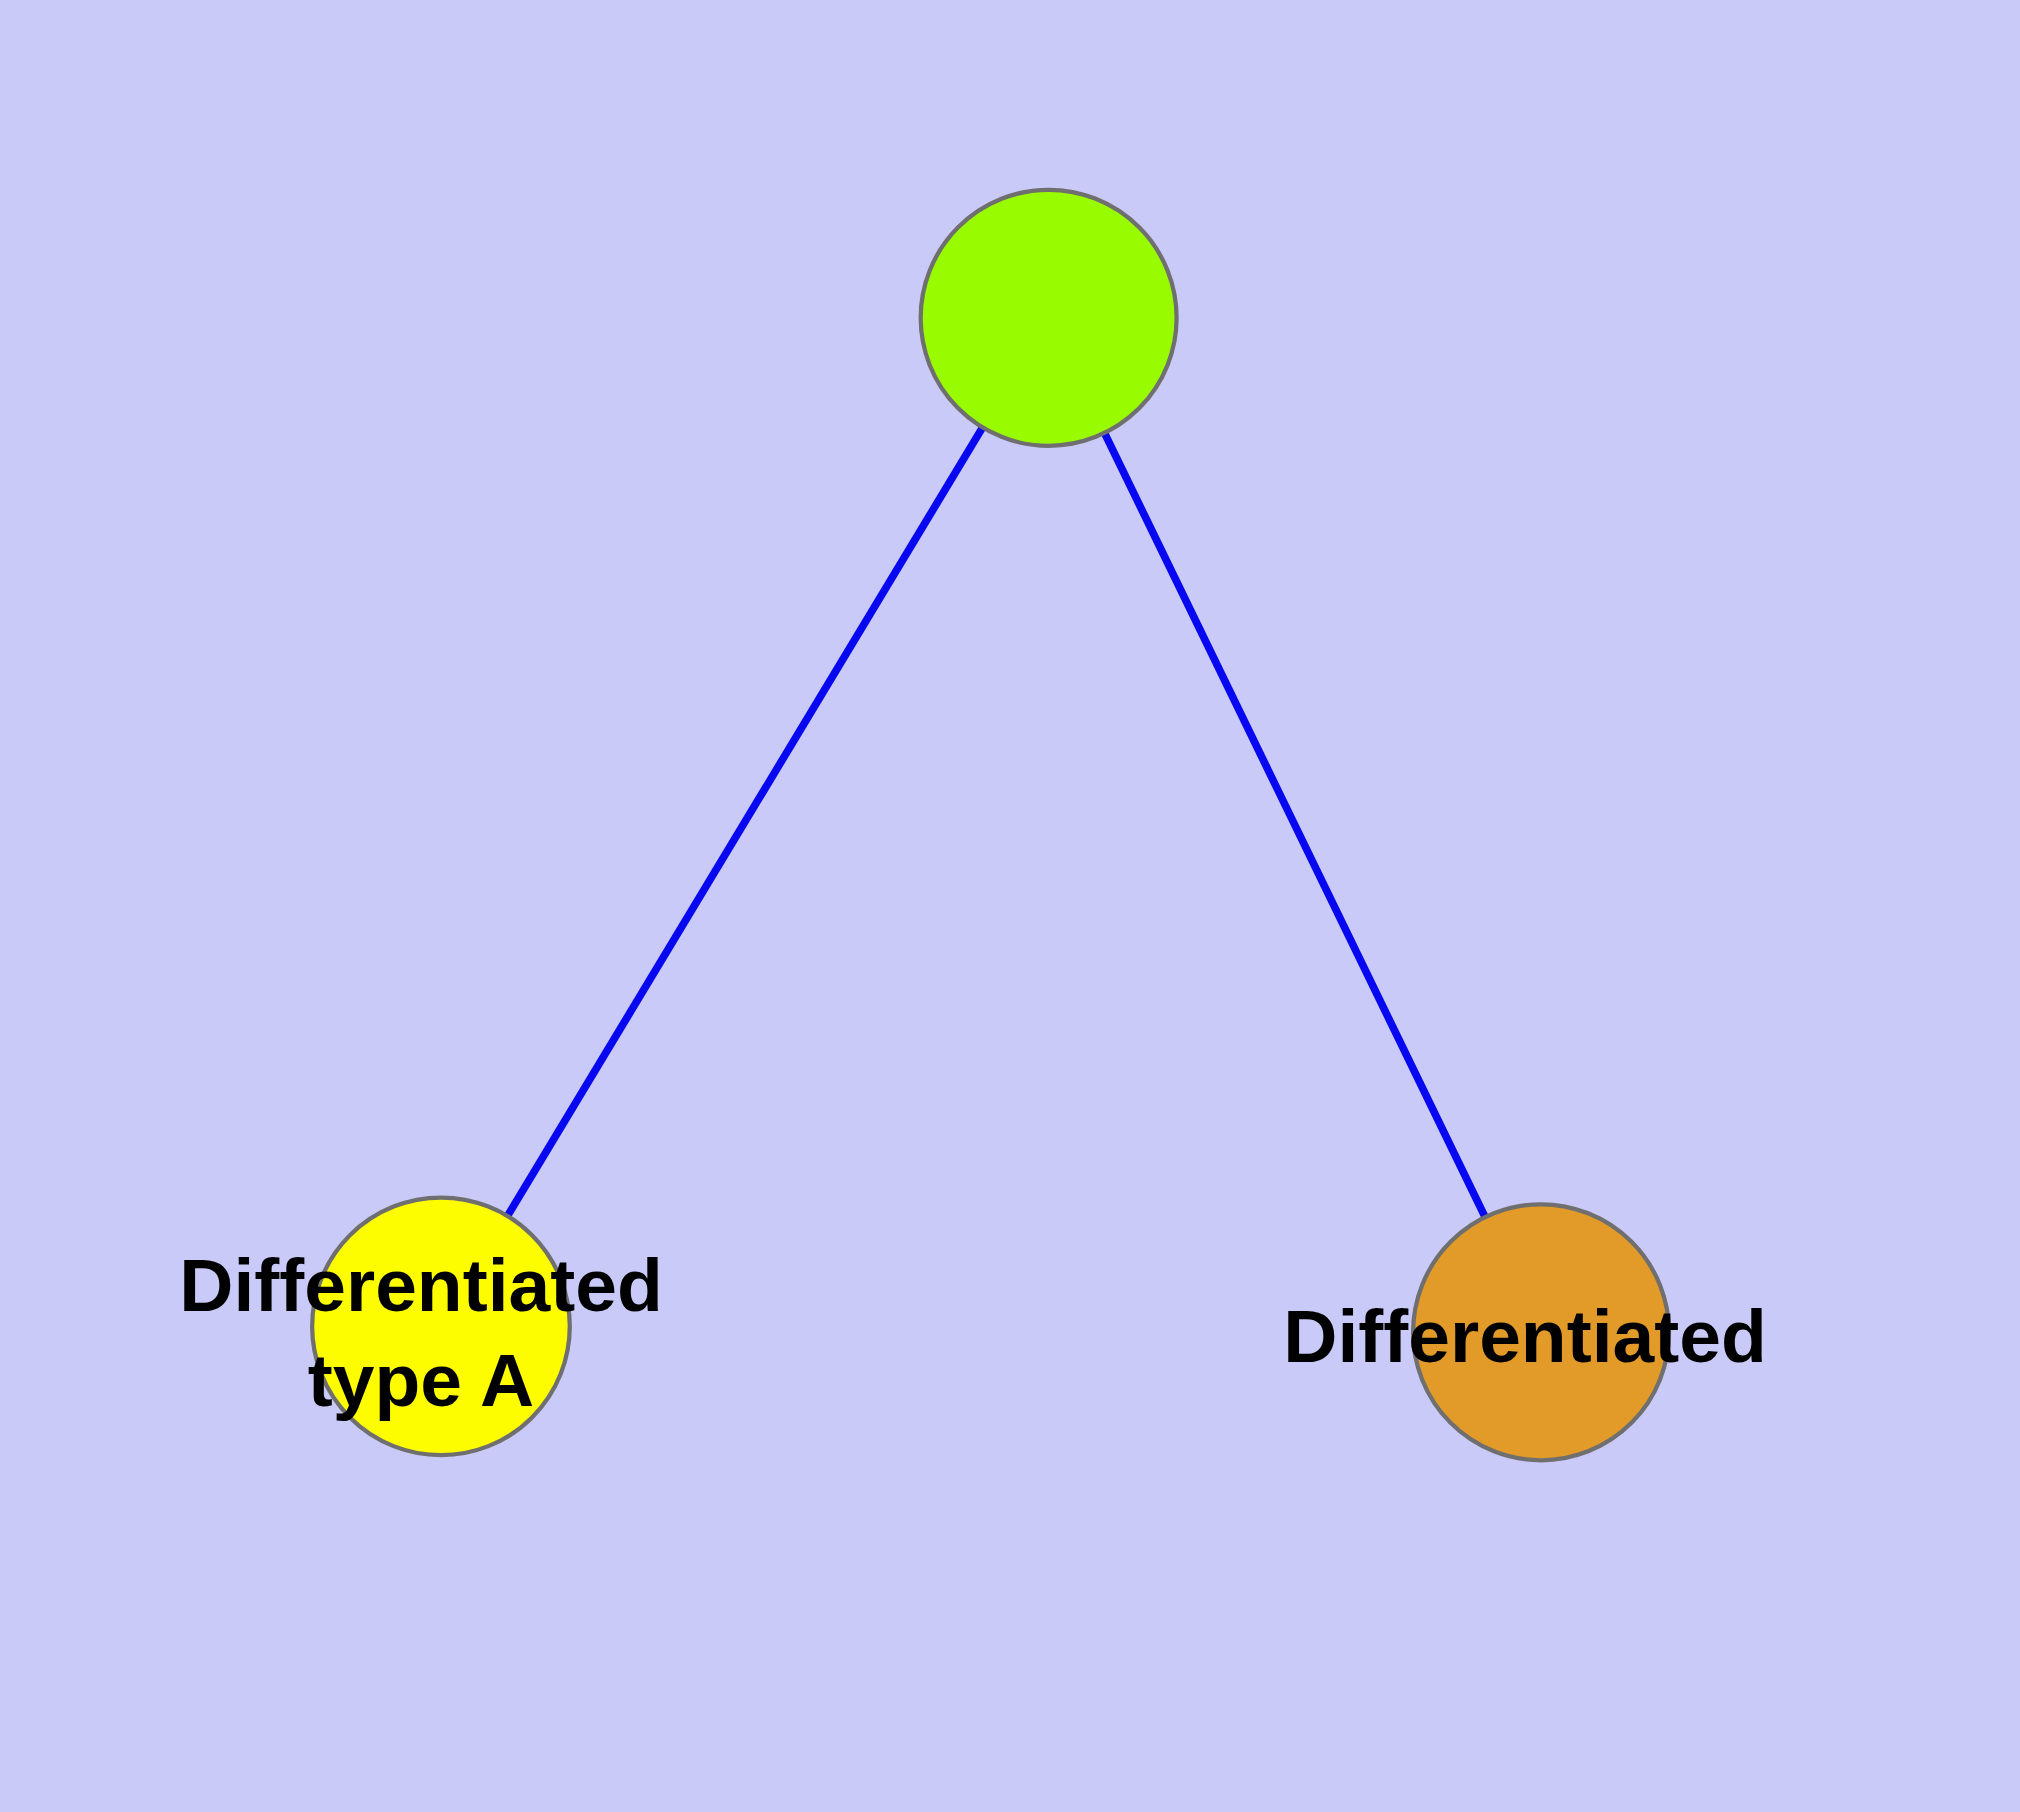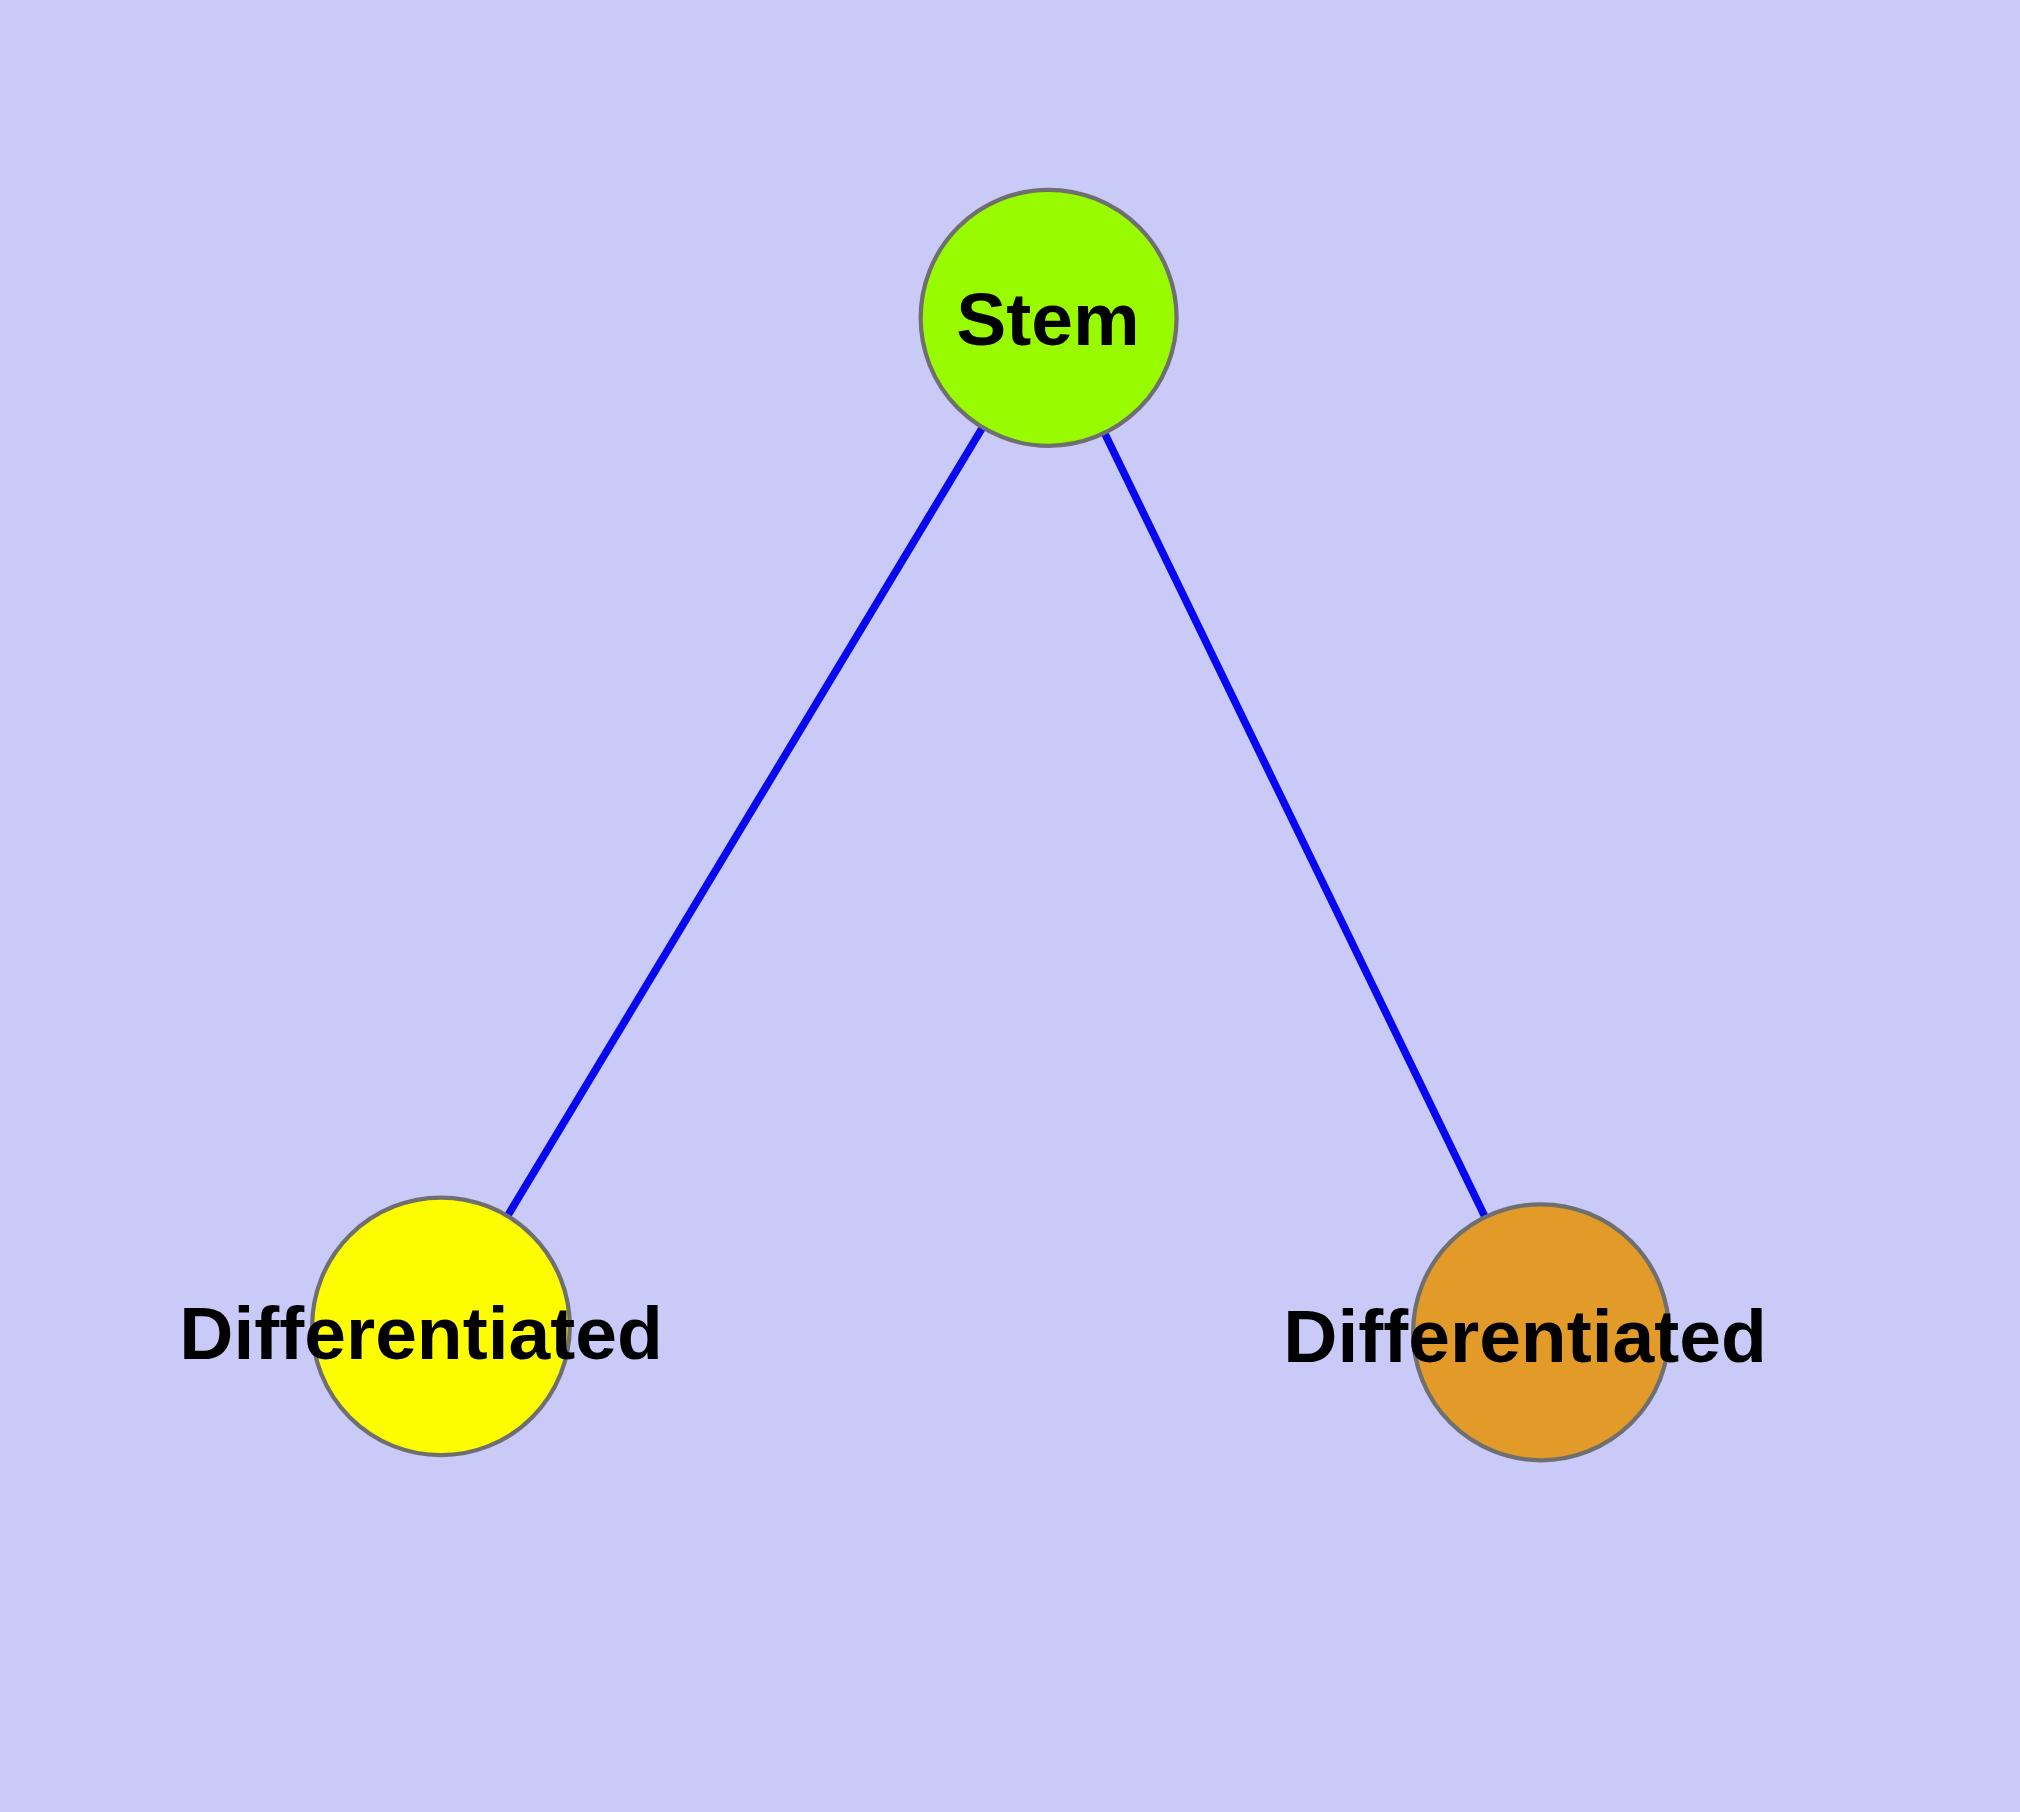--- a/index.html
+++ b/index.html
@@ -54,26 +54,24 @@
   <svg id="diagram-svg" viewBox="0 0 2384 2138" xmlns="http://www.w3.org/2000/svg">
 
     <line class="edge" x1="1237" y1="375" x2="520" y2="1565"></line>
     <line class="edge" x1="1237" y1="375" x2="1818" y2="1572"></line>
 
     <circle class="node-circle" cx="1237" cy="375" r="151" fill="#99FB00"></circle>
     <circle class="node-circle" cx="520" cy="1565" r="152" fill="#FDFD00"></circle>
     <circle class="node-circle" cx="1818" cy="1572" r="151" fill="#E29A28"></circle>
   </svg>
 
-  <div class="node-label" style="left:1048px; top:319px;">
-    <span class="line">Stem</span>
-  </div>
 
   <div class="node-label" style="left:421px; top:1333px;">
     <span class="line">Differentiated</span>
+    <span class="line">type A</span>
   </div>
 
   <div class="node-label" style="left:1525px; top:1336px;">
     <span class="line">Differentiated</span>
   </div>
 
 </div>
 
 
 </body></html>

